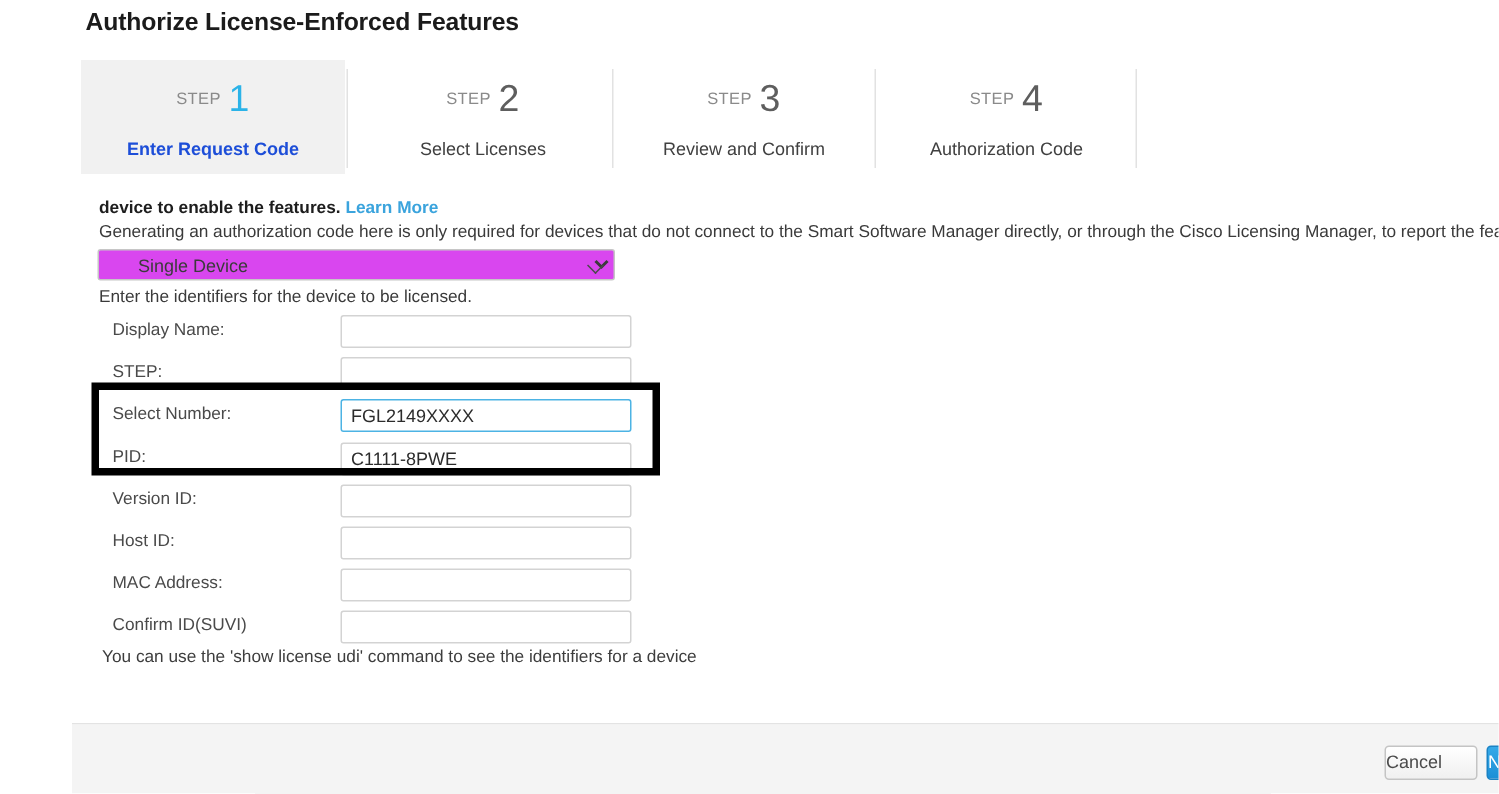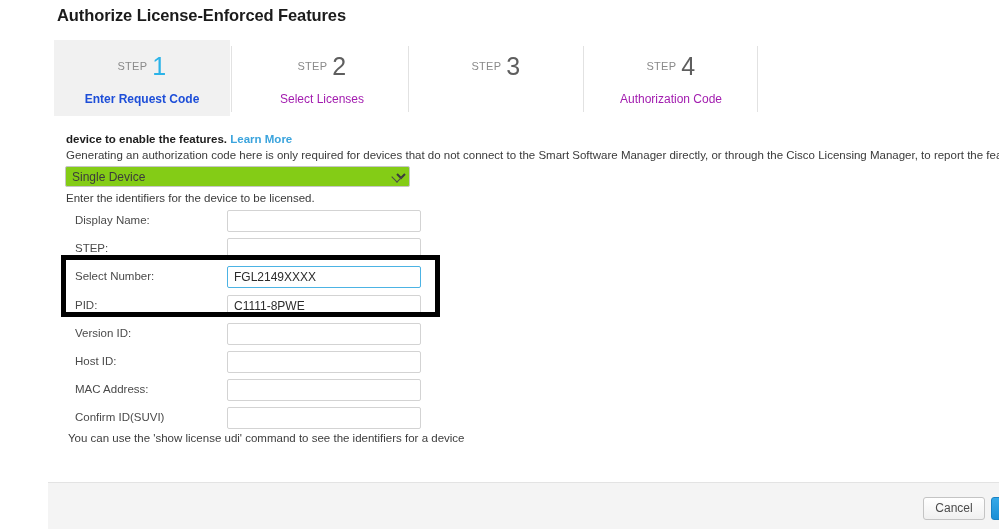--- a/index.html
+++ b/index.html
@@ -69,21 +69,21 @@
     font-size: 25px;
     font-weight: 300;
     vertical-align: -5px;
     margin-left: 5px;
     color: #5e5e5e;
   }
   .step.active .step-head .num { color: #2bb3e8; }
   .step-label {
     margin-top: 13px;
     font-size: 12px;
-    color: #a21caf;
+    color: #404040;
     white-space: nowrap;
   }
   .step.active .step-label {
     color: #1d4ed8;
     font-weight: bold;
   }
   .step-sep {
     position: absolute;
     top: 6px;
     width: 1px;
@@ -127,25 +127,25 @@
 
   
   .device-select {
     position: absolute;
     left: 17px;
     top: 166px;
     width: 345px;
     height: 21px;
     border: 1px solid #c6c6c6;
     border-radius: 2px;
-    background: #84cc16;
+    background: #d946ef;
     font-family: "Liberation Sans", sans-serif;
     font-size: 12px;
     color: #3b3b3b;
-    padding: 0 20px 0 2px;
+    padding: 0 20px 0 22px;
     line-height: 19px;
     cursor: pointer;
   }
   .select-caret {
     position: absolute;
     left: 344px;
     top: 171px;
     width: 12px;
     height: 12px;
     pointer-events: none;
@@ -248,21 +248,20 @@
     background: #f4f4f4;
   }
   .btn {
     position: absolute;
     top: 14px;
     height: 23px;
     border-radius: 3px;
     font-family: "Liberation Sans", sans-serif;
     font-size: 12px;
     line-height: 21px;
-    text-align: center;
     cursor: pointer;
     user-select: none;
   }
   .btn-cancel {
     right: 62px;
     width: 62px;
     background: linear-gradient(#ffffff, #f0f0f0);
     border: 1px solid #c4c4c4;
     color: #4b4b4b;
   }
@@ -293,20 +292,21 @@
       <div class="step-label">Enter Request Code</div>
     </div>
 
     <div class="step" id="step-2">
       <div class="step-head"><span>STEP</span><span class="num">2</span></div>
       <div class="step-label">Select Licenses</div>
     </div>
 
     <div class="step" id="step-3">
       <div class="step-head"><span>STEP</span><span class="num">3</span></div>
+      <div class="step-label">Review and Confirm</div>
     </div>
 
     <div class="step" id="step-4">
       <div class="step-head"><span>STEP</span><span class="num">4</span></div>
       <div class="step-label">Authorization Code</div>
     </div>
   </div>
 
   <div class="intro-line"><span>device to enable the features.</span> <a href="#">Learn More</a></div>
 

